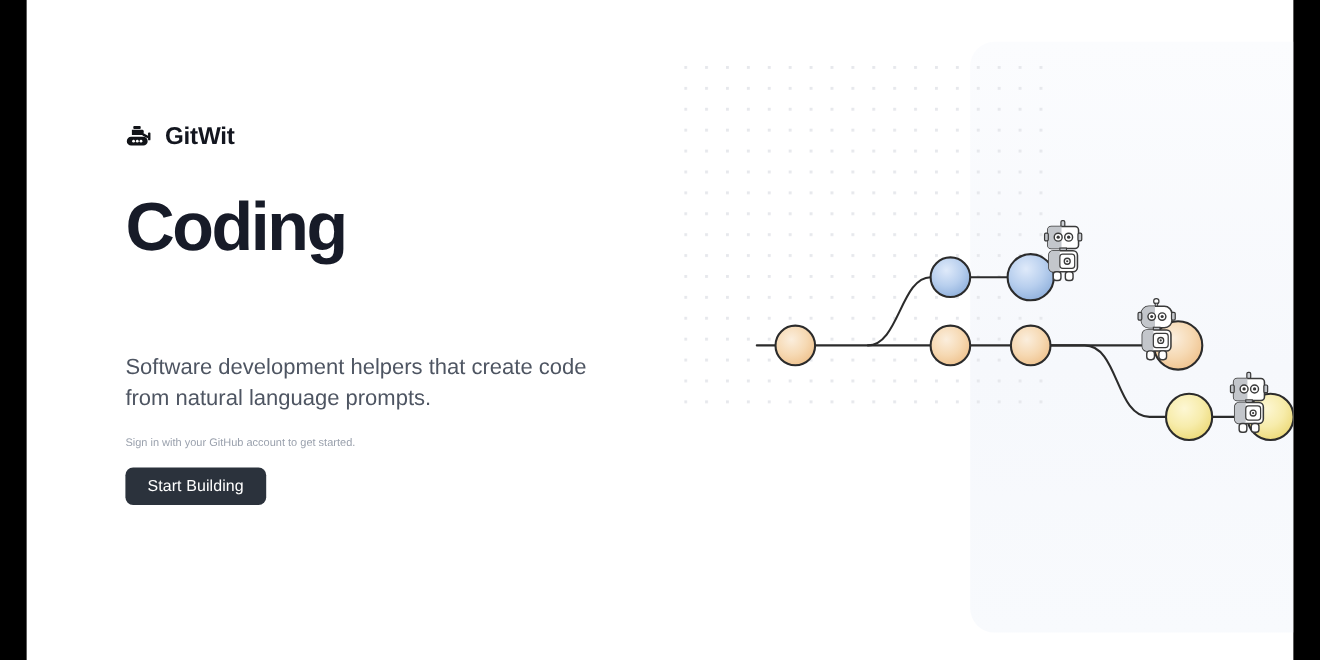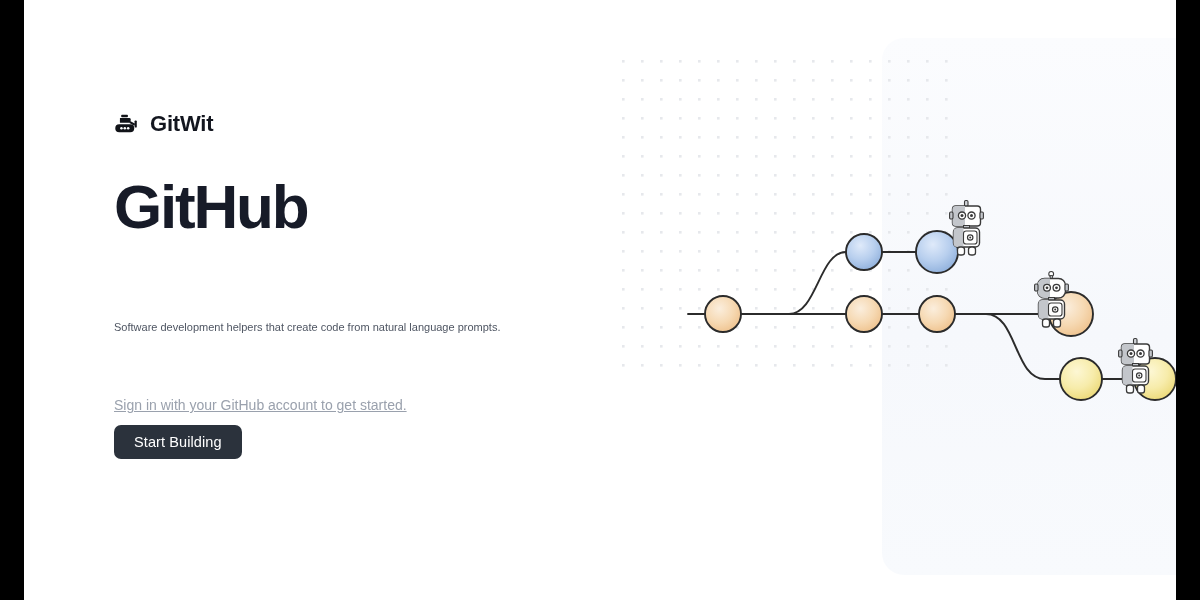--- a/index.html
+++ b/index.html
@@ -87,34 +87,33 @@
     color: #171b28;
     margin: 0;
   }
   .headline .ln { display: block; }
 
   .subtitle {
     position: absolute;
     left: 0;
     top: 320px;
     width: 440px;
-    font-size: 11px;
+    font-size: 20px;
     line-height: 1.42;
     color: #4e5562;
     margin: 0;
   }
 
   .signin-note {
     position: absolute;
     left: 0;
     top: 397px;
-    font-size: 14px;
+    font-size: 10px;
     color: #9aa1ad;
     margin: 0;
-    text-decoration: underline;
   }
 
   .cta-button {
     position: absolute;
     left: 0;
     top: 425px;
     background: #2b323c;
     color: #ffffff;
     border: none;
     border-radius: 7px;
@@ -165,21 +164,21 @@
               <circle cx="8.8" cy="21.7" r="1.5"></circle>
               <circle cx="12.8" cy="21.7" r="1.5"></circle>
               <circle cx="16.8" cy="21.7" r="1.5"></circle>
             </g>
           </svg>
         </span>
         <span class="brand-name">GitWit</span>
       </div>
 
       <h1 class="headline">
-        <span class="ln">GitHub</span>
+        <span class="ln">Coding</span>
       </h1>
 
       <p class="subtitle">Software development helpers that create code from natural language prompts.</p>
 
       <p class="signin-note">Sign in with your GitHub account to get started.</p>
 
       <button class="cta-button">Start Building</button>
     </div>
 
     <div class="illustration">

